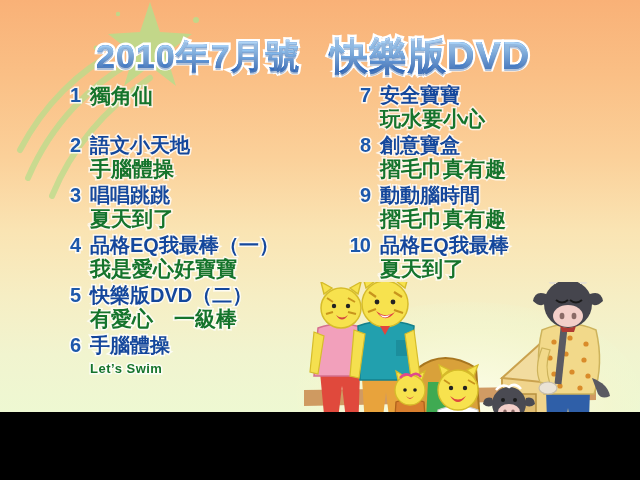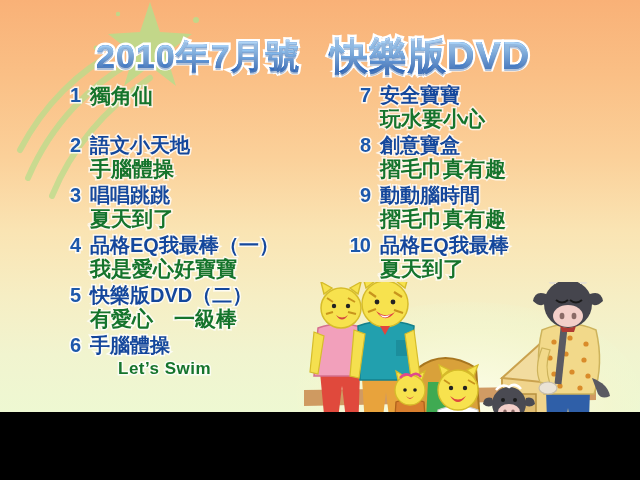--- a/index.html
+++ b/index.html
@@ -50,21 +50,21 @@
   .t1{
     font-size:20px;font-weight:bold;color:#14479c;line-height:23px;
     -webkit-text-stroke:3px rgba(255,255,255,.8);paint-order:stroke fill;
     white-space:nowrap;
   }
   .t2{
     font-size:21px;font-weight:bold;color:#15742c;line-height:22px;
     -webkit-text-stroke:3px rgba(255,255,255,.75);paint-order:stroke fill;
     white-space:nowrap;margin-top:1px;
   }
-  .t2.latin{font-size:17px;letter-spacing:.5px;margin-left:28px;}
+  .t2.latin{font-size:13px;letter-spacing:.5px;}
 
   
   #illus{position:absolute;left:296px;top:282px;width:344px;height:198px;}
 </style>
 </head>
 <body>
 
 <div id="stage">
 
   <svg class="deco" viewBox="0 0 300 200" preserveAspectRatio="none">

